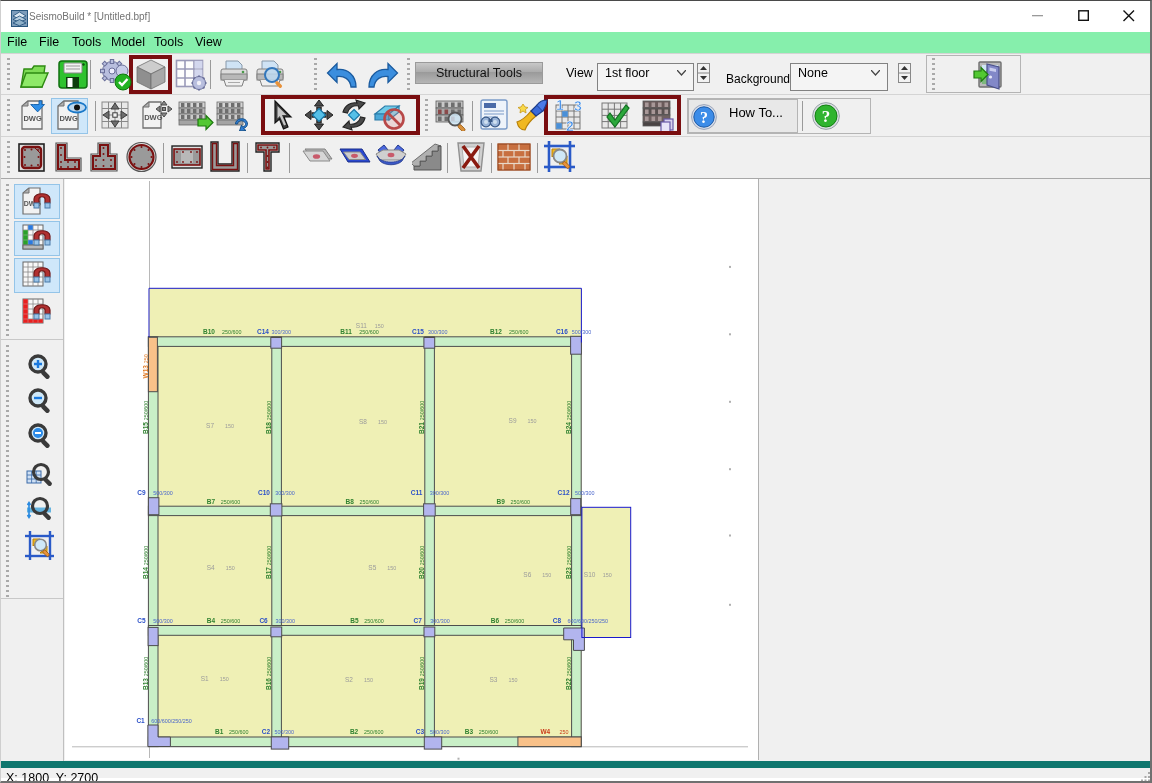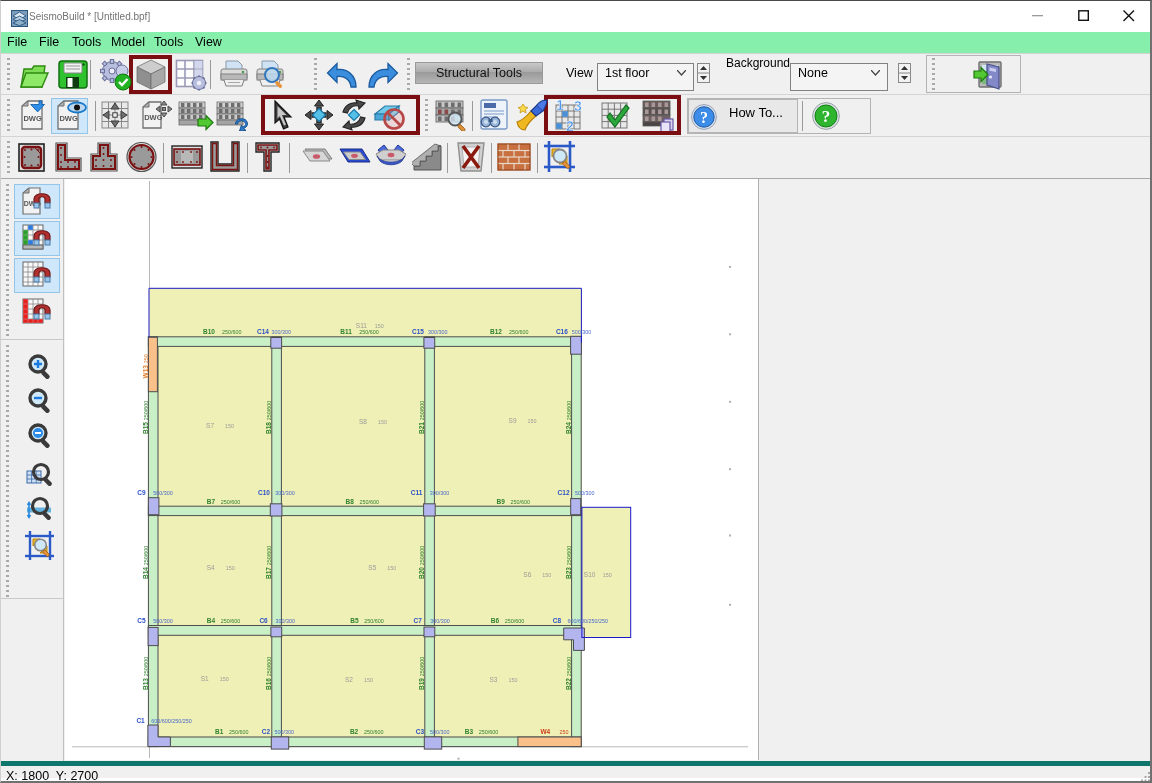--- a/index.html
+++ b/index.html
@@ -33,21 +33,21 @@
 .dd{position:absolute;top:62px;height:28px;border:1px solid #828282;background:#f4f4f4;
  font-size:12.5px;color:#000;padding:2px 0 0 7px;}
 .ddarrow{position:absolute;top:69px;width:9px;height:6px;}
 .spin{position:absolute;top:62px;width:13px;height:20px;border:1px solid #888;background:#f2f2f2;}
 
 #mainarea{left:0;top:177px;width:1150px;height:583px;background:#f0f0f0;border-top:1px solid #a8a8a8;}
 #sidebar{left:0;top:0;width:63px;height:583px;background:#f0f0f0;border-right:1px solid #c0c0c0;}
 #canvas{left:64px;top:0px;width:694px;height:581px;background:#fff;border-right:1px solid #b0b0b0;}
 .sbtn-sel{position:absolute;left:13px;width:46px;height:35px;background:#cfe7fa;border:1px solid #94c4e8;}
 
-#statusbar{left:0;top:760px;width:1149px;height:17px;background:#f0f0f0;border-top:5px solid #0f766e;
+#statusbar{left:0;top:760px;width:1149px;height:17px;background:#f0f0f0;border-top:7px solid #0f766e;
  font-size:12.5px;color:#000;padding:3px 0 0 5px;}
 </style>
 </head>
 <body>
 
 <div class="abs" id="titlebar"></div>
 <svg class="abs" style="left:10px;top:9px" width="17" height="17">
     <rect x="0.5" y="0.5" width="16" height="16" fill="#7d9cbb" stroke="#28567e" stroke-width="1"></rect>
     <path d="M2 6 L8.5 2 L15 6 L8.5 9 Z" fill="#dde8f2" stroke="#1d4c77" stroke-width="0.8"></path>
     <path d="M2 9.5 L8.5 6 L15 9.5 L8.5 12 Z" fill="#b8cee0" stroke="#1d4c77" stroke-width="0.8"></path>
@@ -178,21 +178,21 @@
 <div class="dd" style="left:596px;width:97px">1st floor</div>
 <svg class="ddarrow" style="left:676px">
     <path d="M0 0 L4.5 5 L9 0" fill="none" stroke="#444" stroke-width="1.3"></path>
   </svg>
 <div class="spin" style="left:696px"></div>
 <svg class="abs" style="left:696px;top:62px" width="13" height="20">
     <line x1="0" y1="10" x2="13" y2="10" stroke="#888"></line>
     <path d="M6.5 3 L10 7 L3 7 Z" fill="#333"></path>
     <path d="M6.5 17 L10 13 L3 13 Z" fill="#333"></path>
   </svg>
-<div class="lbl" style="left:725px;top:55px;font-size:12px">Background</div>
+<div class="lbl" style="left:725px;top:71px;font-size:12px">Background</div>
 <div class="dd" style="left:789px;width:98px">None</div>
 <svg class="ddarrow" style="left:870px">
     <path d="M0 0 L4.5 5 L9 0" fill="none" stroke="#444" stroke-width="1.3"></path>
   </svg>
 <div class="spin" style="left:897px"></div>
 <svg class="abs" style="left:897px;top:62px" width="13" height="20">
     <line x1="0" y1="10" x2="13" y2="10" stroke="#888"></line>
     <path d="M6.5 3 L10 7 L3 7 Z" fill="#333"></path>
     <path d="M6.5 17 L10 13 L3 13 Z" fill="#333"></path>
   </svg>

